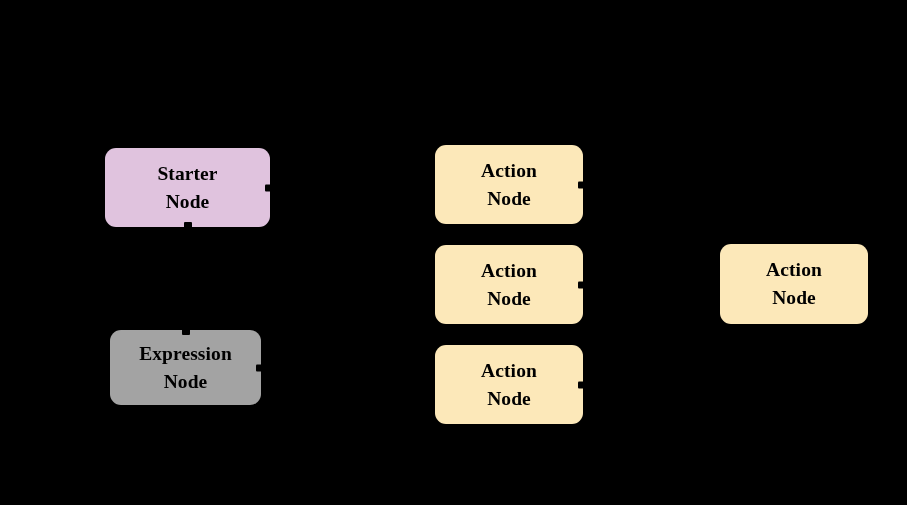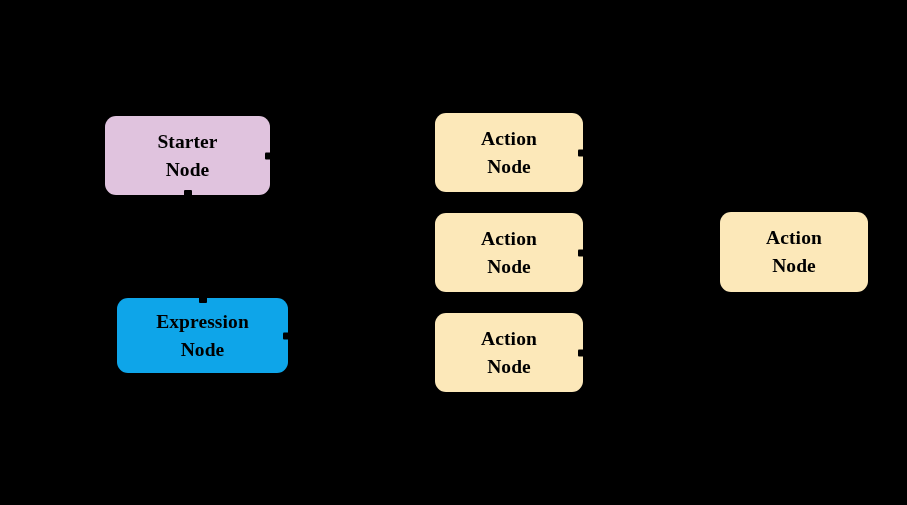--- a/index.html
+++ b/index.html
@@ -36,20 +36,21 @@
     justify-content: center;
     text-align: center;
     color: #000000;
     font-weight: bold;
     font-size: 19.5px;
     line-height: 1.42;
     letter-spacing: 0.1px;
     font-family: "Liberation Serif", "DejaVu Serif", serif;
     cursor: pointer;
     user-select: none;
+    margin-top: 32px;
   }
   .node-label {
     display: block;
     white-space: pre-line;
     padding: 0 6px;
   }
   
   .port {
     position: absolute;
     background: #000000;
@@ -74,21 +75,21 @@
       <path d="M 583 252.5 C 651.5 252.5, 651.5 252, 720 252" fill="none" stroke="#000000" stroke-width="2"></path>
       <path d="M 583 352.5 C 651.5 352.5, 651.5 252, 720 252" fill="none" stroke="#000000" stroke-width="2"></path>
     </svg>
   <div id="node-layer">
       <div class="node" style="left: 105px; top: 116px; width: 165px; height: 79px; background: rgb(224, 195, 222);">
         <span class="node-label">Starter
 Node</span>
         <span class="port port-bottom"></span>
         <span class="port port-right"></span>
       </div>
-      <div class="node" style="left: 117px; top: 298px; width: 171px; height: 75px; background: #0ea5e9;">
+      <div class="node" style="left: 110px; top: 298px; width: 151px; height: 75px; background: #a3a3a3;">
         <span class="node-label">Expression
 Node</span>
         <span class="port port-right"></span>
         <span class="port port-top"></span>
       </div>
       <div class="node" style="left: 435px; top: 113px; width: 148px; height: 79px; background: rgb(252, 232, 185);">
         <span class="node-label">Action
 Node</span>
         <span class="port port-right"></span>
       </div>

